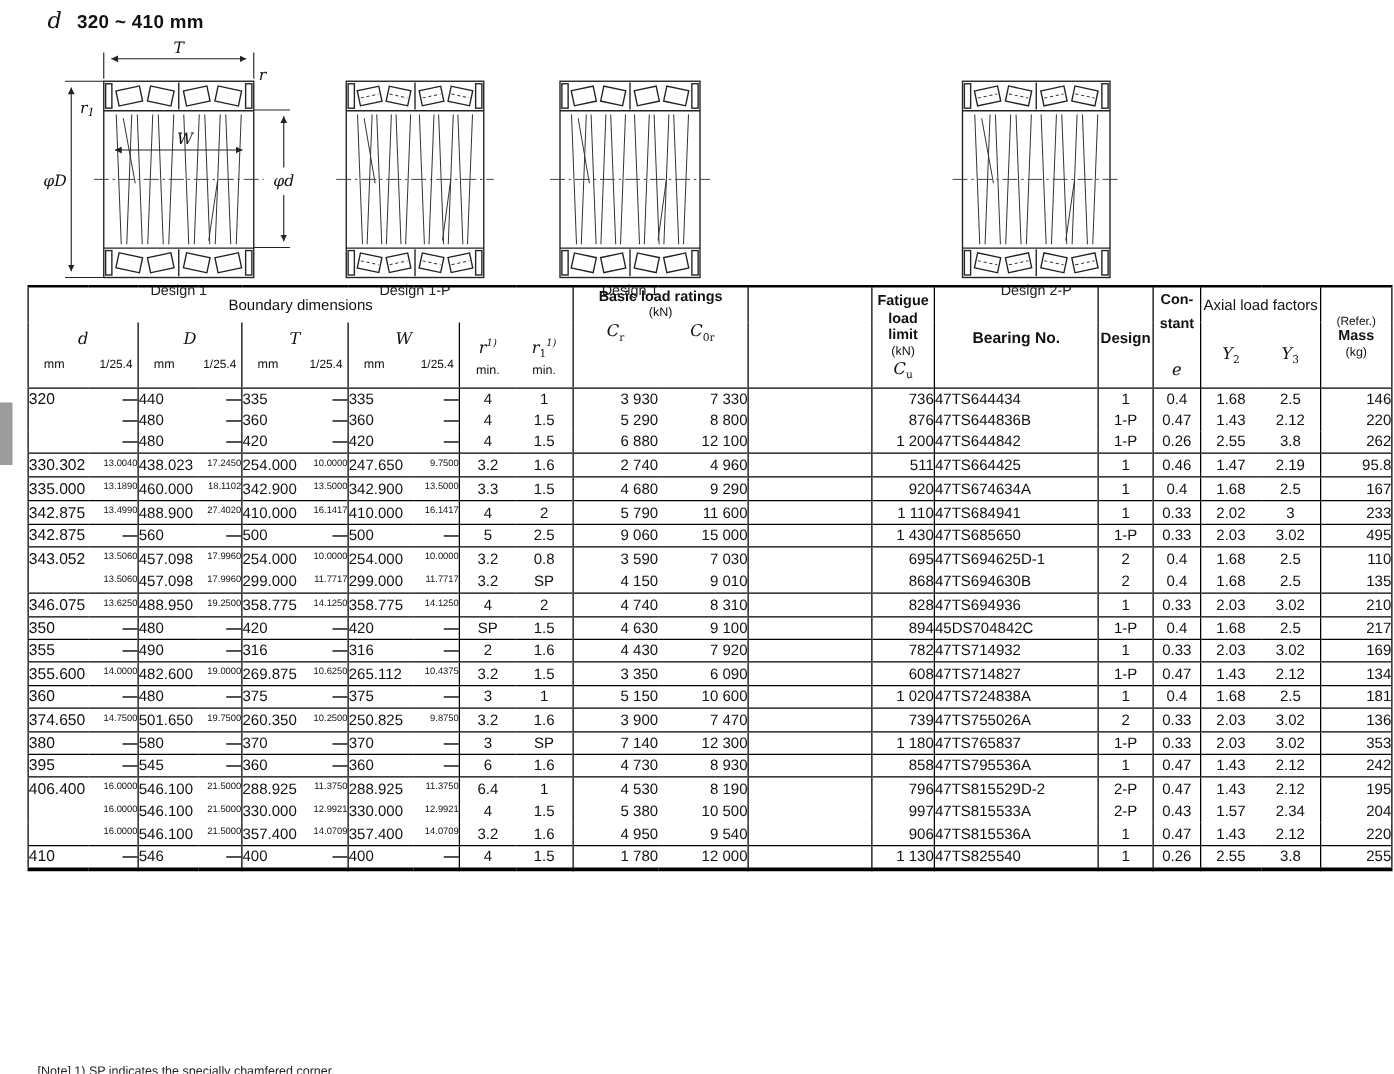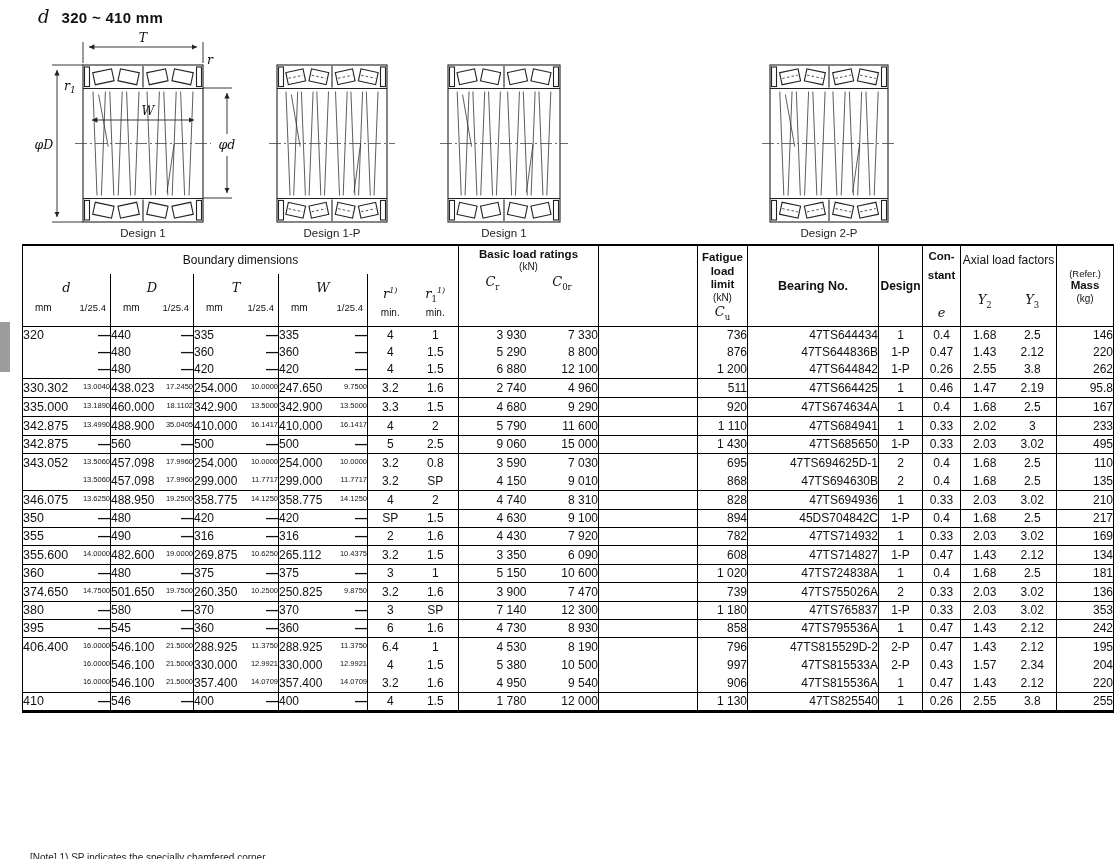--- a/index.html
+++ b/index.html
@@ -18,21 +18,21 @@
   .bt{stroke:#333;stroke-width:.8;}
   .bd{stroke:#333;stroke-width:.8;stroke-dasharray:2.5 2.2;}
   .bc{stroke:#444;stroke-width:.8;stroke-dasharray:12 3 2 3;}
   .dim{stroke:#222;stroke-width:.9;fill:none;}
   .dl{font-family:"DejaVu Serif",serif;font-style:italic;font-size:12.5px;fill:#111;}
   .caption{position:absolute;top:227px;transform:translateX(-50%);font-size:11.5px;color:#222;white-space:nowrap;}
 
   .gray-tab{position:absolute;left:0;top:322px;width:10px;height:50px;background:#9c9c9c;}
 
   
-  table#main{position:absolute;left:22px;top:244px;width:1091px;border-collapse:collapse;
+  table#main{position:absolute;left:22px;top:228px;width:1091px;border-collapse:collapse;
     table-layout:fixed;border-top:2px solid #000;border-bottom:3px solid #000;
     border-left:1px solid #000;border-right:1px solid #000;font-size:12px;}
   #main th,#main td{padding:0;font-weight:normal;vertical-align:middle;}
   .bl{border-left:1px solid #000;}
   thead tr.h2 th{border-bottom:1px solid #000;}
   tr.h1 th{height:26px;}
   tr.h2 th{height:45px;}
   .hb{font-weight:bold;font-size:12px;text-align:center;vertical-align:top;padding-top:3px;}
   .hstack{display:flex;flex-direction:column;align-items:center;justify-content:center;
           height:100%;line-height:1.18;font-weight:bold;font-size:11.5px;}
@@ -54,21 +54,21 @@
   tbody tr.gl td{padding-bottom:6px;}
   .c-dmm{text-align:left;padding-left:12px;font-weight:bold;font-size:12.5px;}
   .c-in{text-align:right;padding-right:4px;}
   .c-in .inch{display:inline-block;font-size:7.5px;font-weight:normal;transform:translateY(-2.5px);}
   .c-in .dash{font-size:12px;font-weight:bold;}
   .c-mm{text-align:left;padding-left:10px;}
   .c-r{text-align:center;}
   .c-cr{text-align:right;padding-right:2px;}
   .c-c0r{text-align:right;padding-right:26px;}
   .c-cu{text-align:right;padding-right:8px;}
-  .c-brg{text-align:right;padding-left:20px;font-weight:bold;}
+  .c-brg{text-align:left;padding-left:20px;font-weight:bold;}
   .c-des,.c-e,.c-y{text-align:center;}
   .c-mass{text-align:right;padding-right:20px;}
 
   .footnote{position:absolute;left:30px;top:852px;height:7px;overflow:hidden;
             font-size:10px;color:#222;white-space:nowrap;}
 </style>
 </head>
 <body>
 
 <div class="page">
@@ -546,21 +546,21 @@
           <td class="c-des bl">1</td>
           <td class="c-e bl">0.4</td>
           <td class="c-y bl">1.68</td>
           <td class="c-y">2.5</td>
           <td class="c-mass bl">167</td>
         </tr>
         <tr class="gf gl">
           <td class="c-dmm">342.875</td>
           <td class="c-in"><span class="inch">13.4990</span></td>
           <td class="c-mm bl">488.900</td>
-          <td class="c-in"><span class="inch">35.0405</span></td>
+          <td class="c-in"><span class="inch">27.4020</span></td>
           <td class="c-mm bl">410.000</td>
           <td class="c-in"><span class="inch">16.1417</span></td>
           <td class="c-mm bl">410.000</td>
           <td class="c-in"><span class="inch">16.1417</span></td>
           <td class="c-r bl">4</td>
           <td class="c-r">2</td>
           <td class="c-cr bl">5 790</td>
           <td class="c-c0r">11 600</td>
           <td class="bl"></td>
           <td class="c-cu bl">1 110</td>

